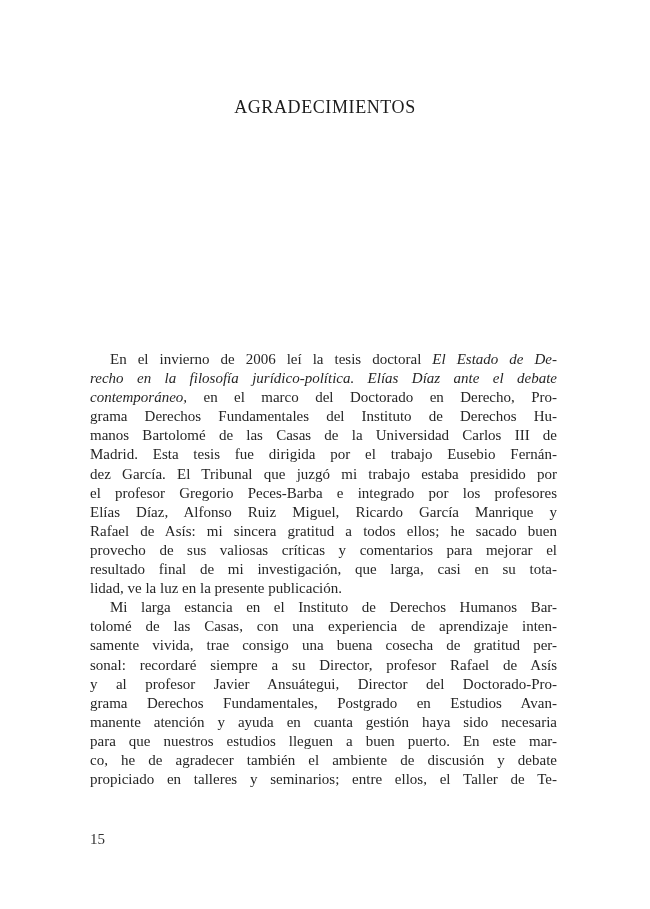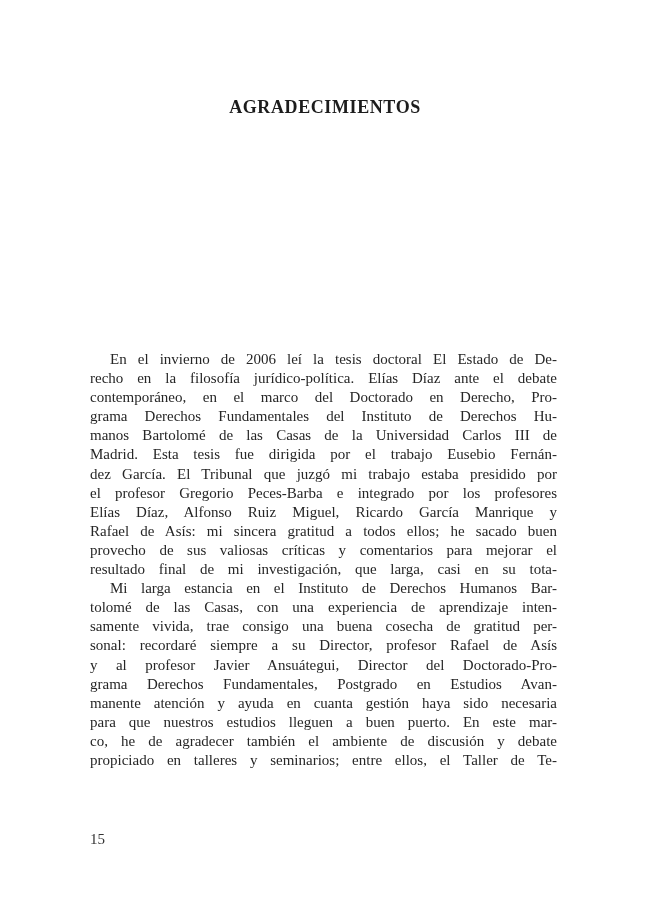--- a/index.html
+++ b/index.html
@@ -17,21 +17,21 @@
     overflow: hidden;
   }
   .title {
     position: absolute;
     top: 97px;
     left: 0;
     width: 100%;
     margin: 0;
     text-align: center;
     font-size: 18px;
-    font-weight: bold;
+    font-weight: normal;
     letter-spacing: 0.6px;
     color: #1c1c1c;
     font-family: "Liberation Serif", "DejaVu Serif", serif;
   }
   .text-block {
     position: absolute;
     top: 350px;
     left: 90px;
     width: 467px;
     font-size: 15px;
@@ -43,21 +43,21 @@
     text-align-last: justify;
     white-space: normal;
   }
   .line.para-end {
     text-align-last: left;
   }
   .line.indent {
     text-indent: 20px;
   }
   .run { font-style: normal; }
-  .run.italic { }
+  .run.italic { font-style: italic; }
   .page-number {
     position: absolute;
     top: 831px;
     left: 90px;
     width: 467px;
     font-size: 15px;
     color: #333333;
   }
 </style>
 </head>
@@ -72,20 +72,21 @@
       <div class="line"><span class="run italic">contemporáneo,</span><span class="run"> en el marco del Doctorado en Derecho, Pro-</span></div>
       <div class="line"><span class="run">grama Derechos Fundamentales del Instituto de Derechos Hu-</span></div>
       <div class="line"><span class="run">manos Bartolomé de las Casas de la Universidad Carlos III de</span></div>
       <div class="line"><span class="run">Madrid. Esta tesis fue dirigida por el trabajo Eusebio Fernán-</span></div>
       <div class="line"><span class="run">dez García. El Tribunal que juzgó mi trabajo estaba presidido por</span></div>
       <div class="line"><span class="run">el profesor Gregorio Peces-Barba e integrado por los profesores</span></div>
       <div class="line"><span class="run">Elías Díaz, Alfonso Ruiz Miguel, Ricardo García Manrique y</span></div>
       <div class="line"><span class="run">Rafael de Asís: mi sincera gratitud a todos ellos; he sacado buen</span></div>
       <div class="line"><span class="run">provecho de sus valiosas críticas y comentarios para mejorar el</span></div>
       <div class="line"><span class="run">resultado final de mi investigación, que larga, casi en su tota-</span></div>
+      <div class="line para-end"><span class="run">lidad, ve la luz en la presente publicación.</span></div>
       <div class="line indent"><span class="run">Mi larga estancia en el Instituto de Derechos Humanos Bar-</span></div>
       <div class="line"><span class="run">tolomé de las Casas, con una experiencia de aprendizaje inten-</span></div>
       <div class="line"><span class="run">samente vivida, trae consigo una buena cosecha de gratitud per-</span></div>
       <div class="line"><span class="run">sonal: recordaré siempre a su Director, profesor Rafael de Asís</span></div>
       <div class="line"><span class="run">y al profesor Javier Ansuátegui, Director del Doctorado-Pro-</span></div>
       <div class="line"><span class="run">grama Derechos Fundamentales, Postgrado en Estudios Avan-</span></div>
       <div class="line"><span class="run">manente atención y ayuda en cuanta gestión haya sido necesaria</span></div>
       <div class="line"><span class="run">para que nuestros estudios lleguen a buen puerto. En este mar-</span></div>
       <div class="line"><span class="run">co, he de agradecer también el ambiente de discusión y debate</span></div>
       <div class="line"><span class="run">propiciado en talleres y seminarios; entre ellos, el Taller de Te-</span></div>

